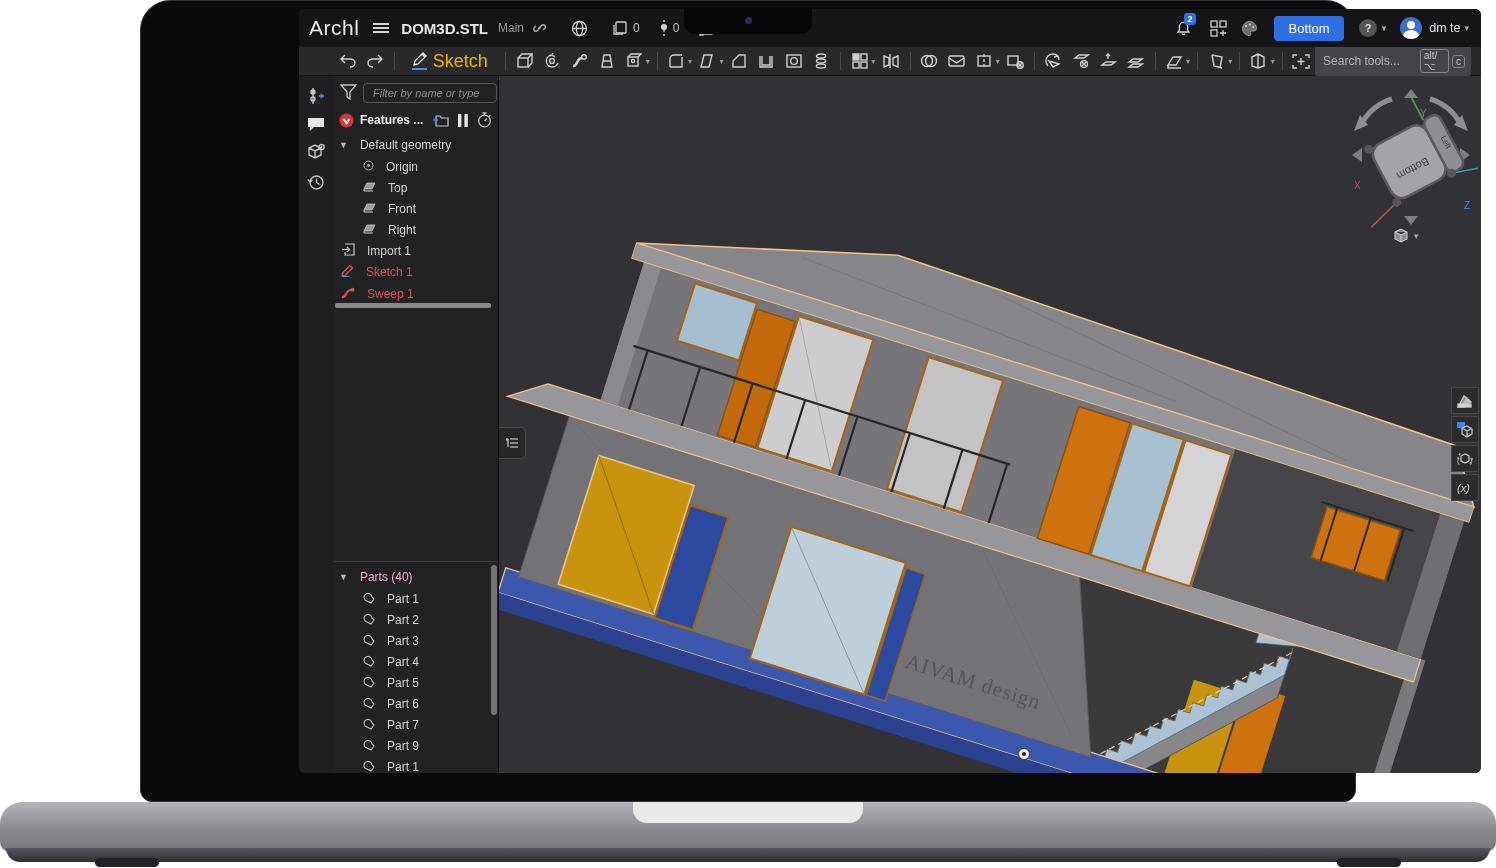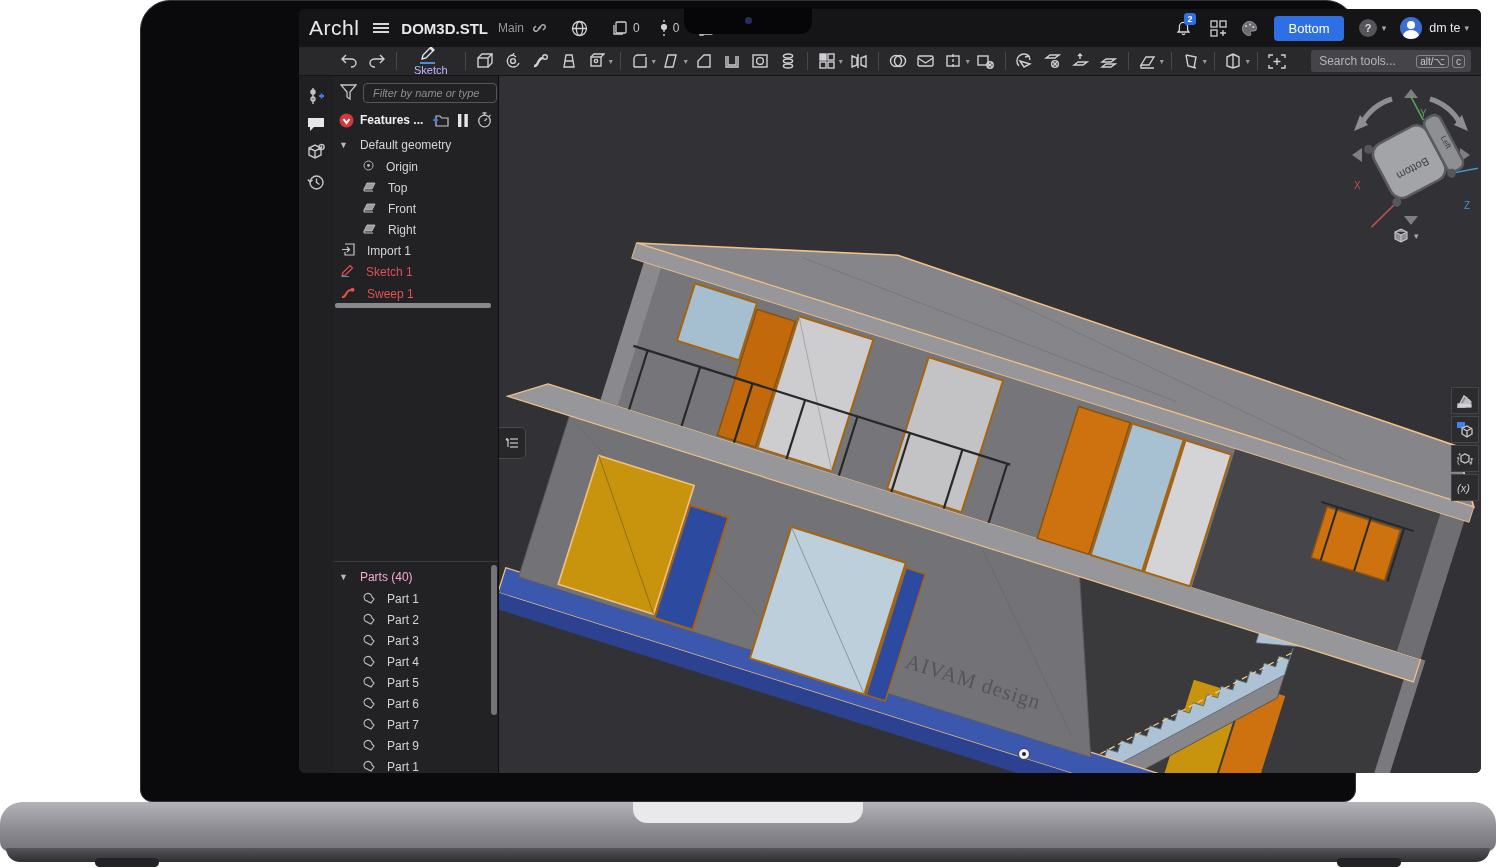--- a/index.html
+++ b/index.html
@@ -40,21 +40,21 @@
   #avatar{width:22px;height:22px;border-radius:50%;background:#3d6fd2;margin-left:14px;position:relative;overflow:hidden;}
   #avatar:before{content:"";position:absolute;left:7px;top:4px;width:8px;height:8px;border-radius:50%;background:#fff;}
   #avatar:after{content:"";position:absolute;left:3px;top:13px;width:16px;height:12px;border-radius:50%;background:#fff;}
   #user-name{font-size:12.5px;margin-left:7px;color:#e8e8ea;}
   
   #toolbar{position:absolute;left:0;top:38px;width:1182px;height:28px;background:#29292c;
     display:flex;align-items:center;z-index:4;border-bottom:1px solid #141416;}
   .ticon{width:24px;height:22px;display:flex;align-items:center;justify-content:center;margin:0 2px;}
   .ticon svg{stroke:#cfcfd3;fill:none;stroke-width:1.4;}
   .tdiv{width:1px;height:18px;background:#48484c;margin:0 5px;}
-  #sketch-btn{display:flex;align-items:center;color:#c4b5fd;font-size:11px;margin:0 6px;padding:1px 6px;flex-direction:column;}
+  #sketch-btn{display:flex;align-items:center;color:#eab308;font-size:18px;margin:0 6px;padding:1px 6px;}
   #sketch-btn .pen{border-bottom:2px solid #4a90e2;padding-bottom:1px;margin-right:6px;display:flex;}
   .tcaret{color:#9b9b9f;font-size:8px;margin-left:-2px;margin-right:2px;}
   #search-tools{margin-left:auto;margin-right:10px;background:#454549;border-radius:3px;display:flex;
     align-items:center;padding:3px 6px;}
   #search-tools input{background:transparent;border:none;outline:none;color:#c9c9cd;font-size:12px;width:92px;
     font-family:"Liberation Sans",sans-serif;}
   #search-tools input::placeholder{color:#b4b4b9;}
   .kbd{border:1px solid #85858a;color:#c9c9cd;border-radius:3px;font-size:10px;padding:0 3px;margin-left:3px;}
   
   #left-strip{position:absolute;left:0;top:38px;width:34px;height:726px;background:#202023;z-index:3;}

